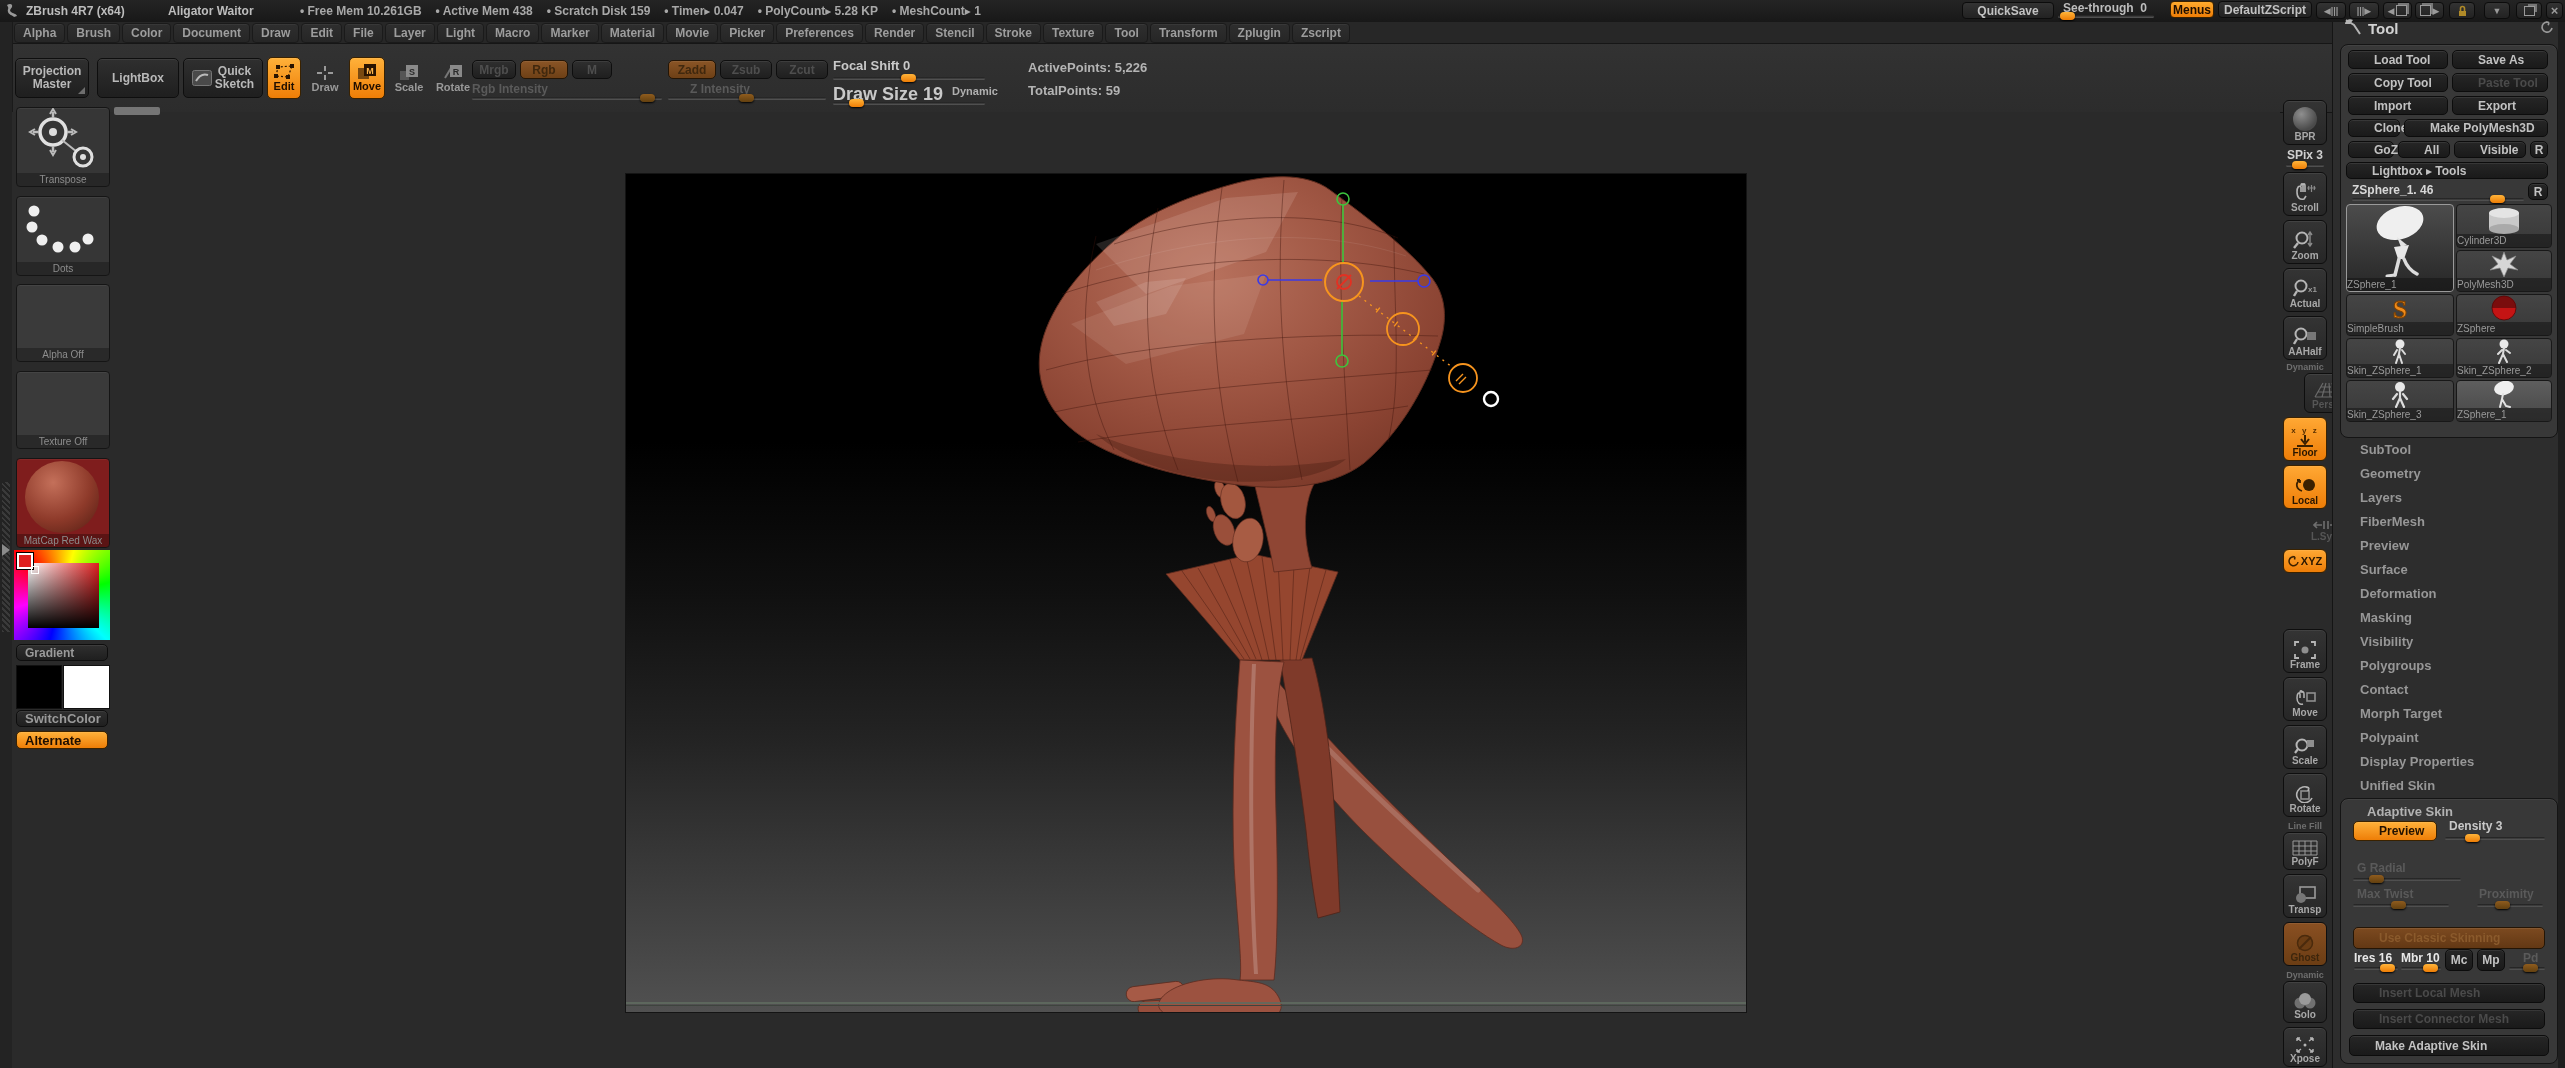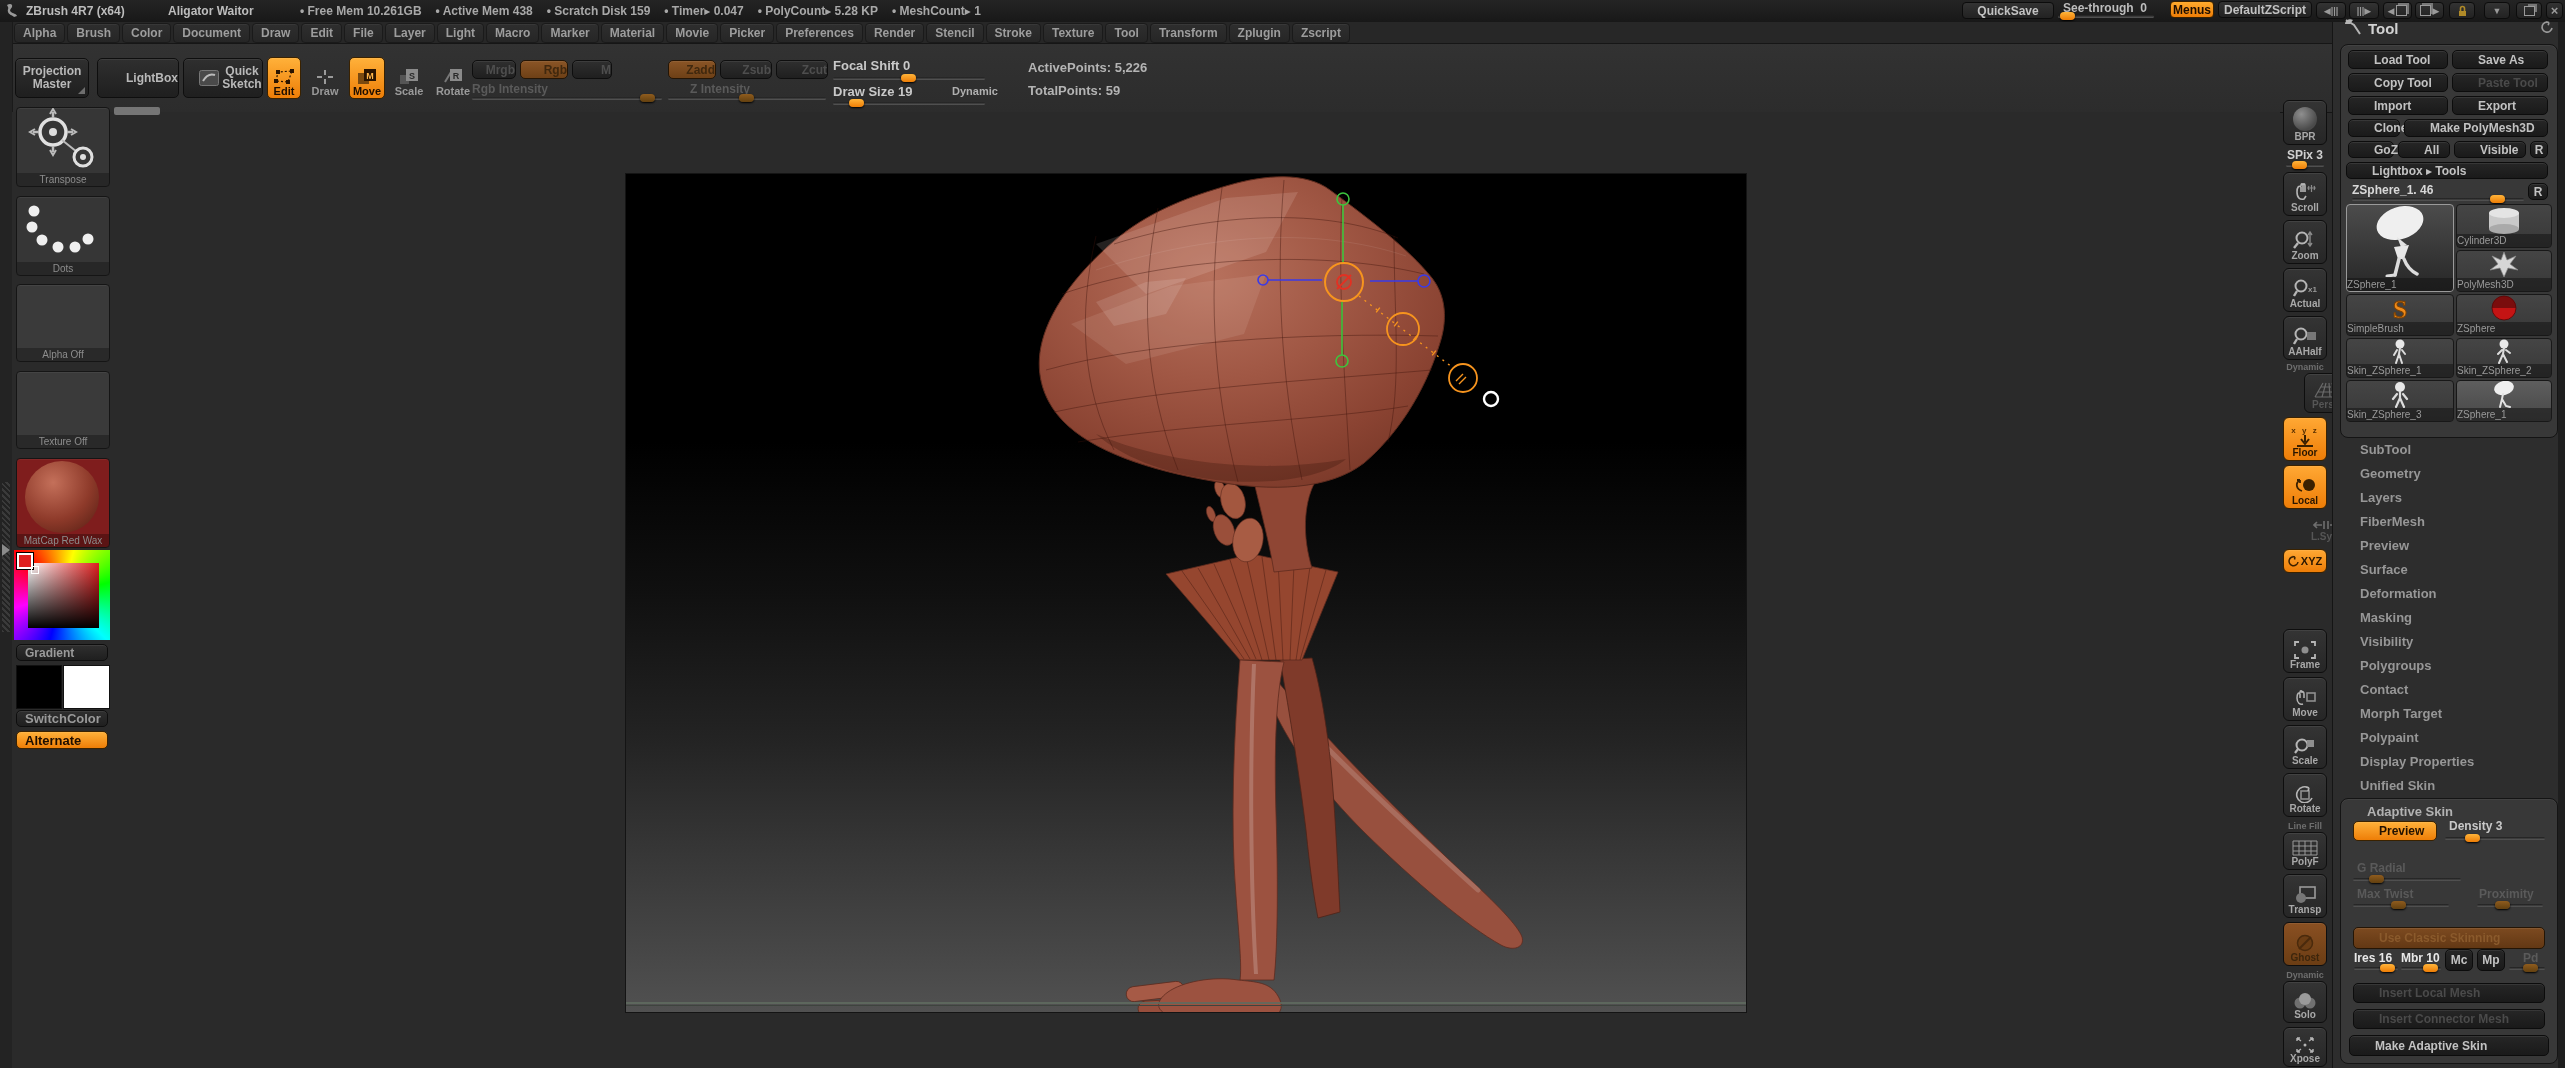--- a/index.html
+++ b/index.html
@@ -2,21 +2,21 @@
 <html><head>
 <meta charset="utf-8">
 <style>
   html,body{margin:0;padding:0;background:#1a1a1a;}
   #app{position:relative;width:2565px;height:1068px;background:#2a2a2a;overflow:hidden;
        font-family:"Liberation Sans","DejaVu Sans",sans-serif;-webkit-font-smoothing:antialiased;}
   .abs{position:absolute;}
   
   .btn{position:absolute;background:linear-gradient(#2f2f2f,#1f1f1f);border:1px solid #0e0e0e;
        border-radius:5px;box-shadow:inset 0 1px 0 rgba(255,255,255,.07);color:#b9b9b9;
-       font-weight:bold;font-size:12px;display:flex;align-items:center;justify-content:flex-end;
+       font-weight:bold;font-size:12px;display:flex;align-items:center;justify-content:center;
        box-sizing:border-box;cursor:default;}
   .btn.left{justify-content:flex-start;padding-left:8px;}
   .btn.orange{background:linear-gradient(#ffb13a,#ee7e07);color:#1e0e00;border-color:#3a2200;}
   .btn.brown{background:linear-gradient(#8a5526,#6e4016);color:#40280e;border-color:#241505;}
   .btn.dim{color:#4e4e4e;}
   .btn.plain{background:transparent;border-color:transparent;box-shadow:none;}
   .lbl{position:absolute;font-weight:bold;color:#c9c9c9;font-size:12px;white-space:nowrap;}
   .dimlbl{position:absolute;font-weight:bold;color:#5a5a5a;font-size:12px;white-space:nowrap;}
   .slider{position:absolute;height:3px;background:linear-gradient(#1c1c1c,#5a5a5a);border-radius:2px;}
   .handle{position:absolute;top:-3px;width:15px;height:8px;border-radius:4px;
@@ -202,21 +202,21 @@
     <div class="btn dim" style="left:720px;top:16px;width:52px;height:19px">Zsub</div>
     <div class="btn dim" style="left:776px;top:16px;width:52px;height:19px">Zcut</div>
     <span class="dimlbl" style="left:690px;top:38px">Z Intensity</span>
     <div class="slider" style="left:668px;top:53px;width:158px">
         <div class="handle brown" style="left:71px"></div>
       </div>
     <span class="lbl" style="left:833px;top:14px;font-size:13px"><span>Focal Shift</span> <span>0</span></span>
     <div class="slider" style="left:833px;top:33px;width:152px">
         <div class="handle" style="left:68px"></div>
       </div>
-    <span class="lbl" style="left:833px;top:40px;font-size:13px"><span>Draw Size</span> <span>19</span></span>
+    <span class="lbl" style="left:833px;top:40px;font-size:18px"><span>Draw Size</span> <span>19</span></span>
     <span class="lbl" style="left:952px;top:41px;font-size:11px;color:#b0b0b0">Dynamic</span>
     <div class="slider" style="left:833px;top:58px;width:152px">
         <div class="handle" style="left:16px"></div>
       </div>
     <span class="lbl" style="left:1028px;top:16px;font-size:13px;color:#b4b4b4">ActivePoints: 5,226</span>
     <span class="lbl" style="left:1028px;top:39px;font-size:13px;color:#b4b4b4">TotalPoints: 59</span>
   </div>
 
   <div class="edge">
     <div class="abs" style="left:2px;top:460px;width:8px;height:150px;background:repeating-linear-gradient(45deg,#3a3a3a 0 2px,#222 2px 4px)"></div>

